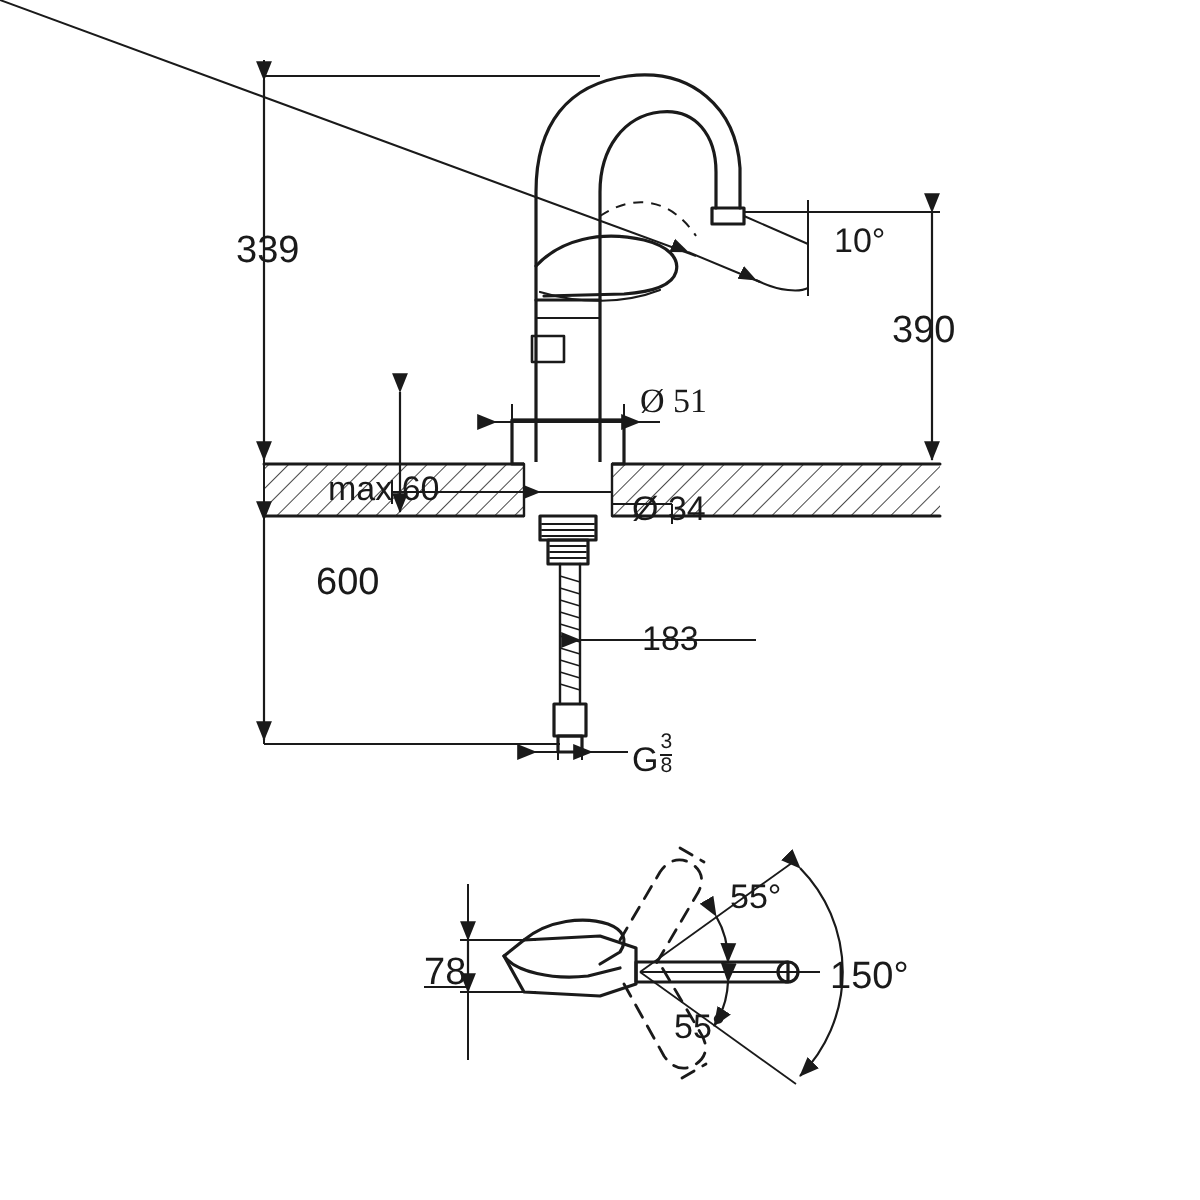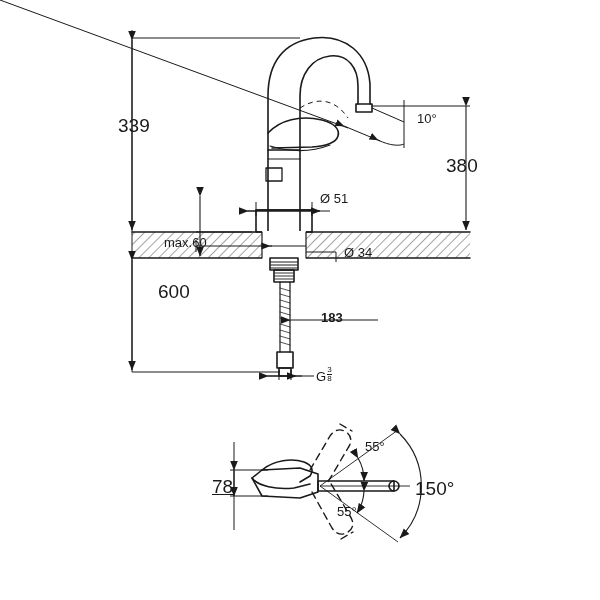--- a/index.html
+++ b/index.html
@@ -25,21 +25,21 @@
     height: 600px;
   }
   .lbl {
     position: absolute;
     font-family: "Liberation Sans", sans-serif;
     color: #1a1a1a;
     white-space: nowrap;
     line-height: 1;
   }
   .lbl-big { font-size: 19px; }
-  .lbl-med { font-size: 13px; }
+  .lbl-med { font-size: 17px; }
   .frac {
     display: inline-block;
     vertical-align: -0.05em;
     font-size: 0.62em;
     line-height: 1.05;
     text-align: center;
     margin-left: 1px;
   }
   .frac .num { display: block; }
   .frac .den { display: block; border-top: 1px solid #1a1a1a; }
@@ -207,31 +207,31 @@
       <line x1="320" y1="486" x2="398" y2="430" stroke-width="0.9"></line>
       <line x1="320" y1="486" x2="398" y2="542" stroke-width="0.9"></line>
       <line x1="320" y1="486" x2="410" y2="486" stroke-width="0.9"></line>
     </g>
   </svg>
 
   <div class="lbl lbl-big" style="left:118px; top:116px;">339</div>
 
   <div class="lbl lbl-med" style="left:417px; top:112px;">10°</div>
 
-  <div class="lbl lbl-big" style="left:446px; top:156px;">380</div>
-
-  <div class="lbl lbl-med" style="left:320px; top:192px;">Ø 51</div>
+  <div class="lbl lbl-big" style="left:446px; top:156px;">390</div>
+
+  <div class="lbl lbl-med" style="left:320px; top:192px;font-family:Liberation Serif, serif;">Ø 51</div>
 
   <div class="lbl lbl-med" style="left:164px; top:236px;text-align:right;">max.60</div>
 
-  <div class="lbl lbl-med" style="left:344px; top:246px;text-align:center;">Ø 34</div>
+  <div class="lbl lbl-med" style="left:316px; top:246px;text-align:center;">Ø 34</div>
 
   <div class="lbl lbl-big" style="left:118px; top:282px;margin-left:40px;">600</div>
 
-  <div class="lbl lbl-med" style="left:321px; top:311px;font-weight:bold;">183</div>
+  <div class="lbl lbl-med" style="left:321px; top:311px;">183</div>
 
   <div class="lbl lbl-med" style="left:316px; top:366px;">
     <span>G</span><span class="frac"><span class="num">3</span><span class="den">8</span></span>
   </div>
 
   <div class="lbl lbl-big" style="left:212px; top:477px;text-decoration:underline;">78</div>
 
   <div class="lbl lbl-med" style="left:365px; top:440px;">55°</div>
 
   <div class="lbl lbl-med" style="left:337px; top:505px;">55°</div>

